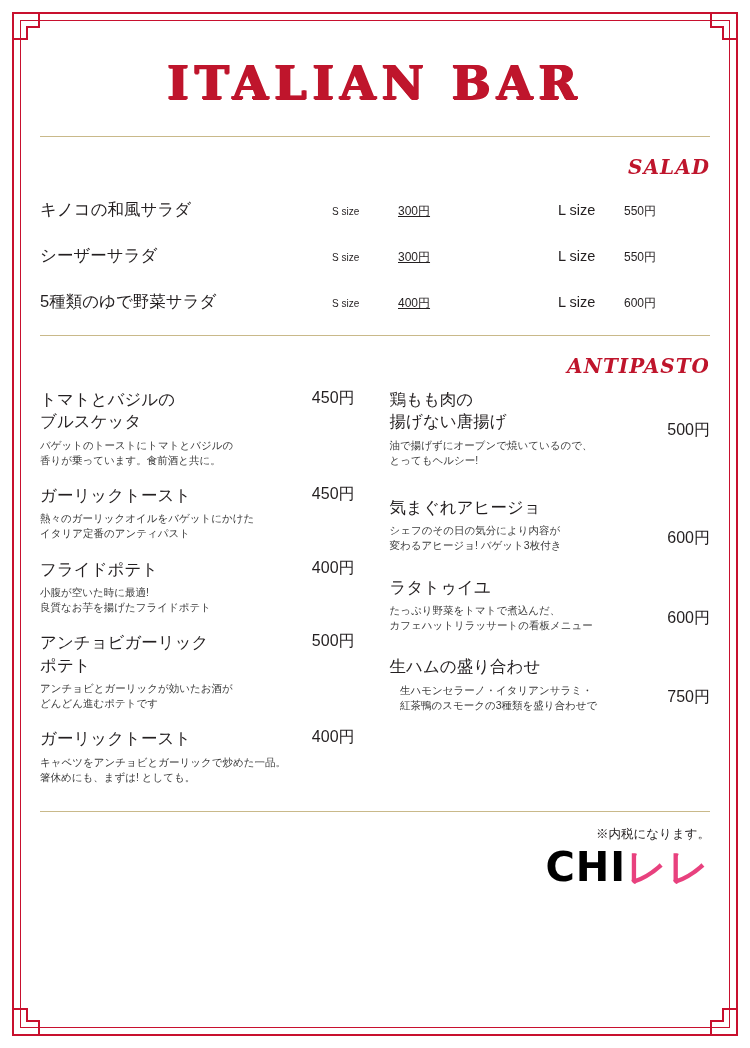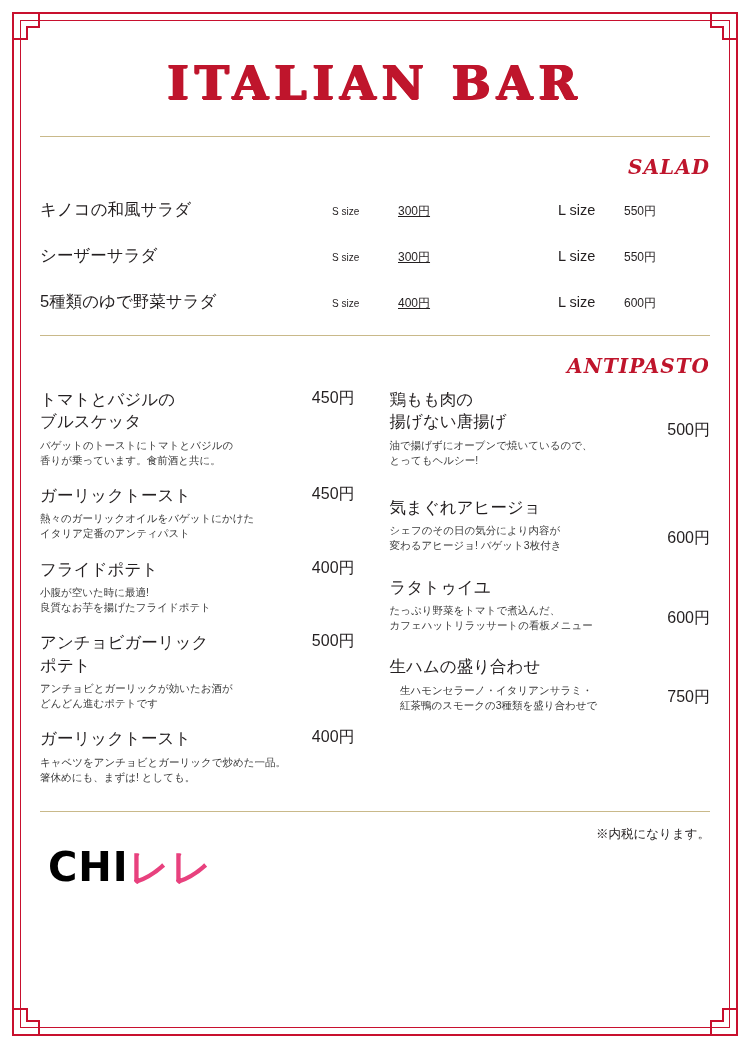--- a/index.html
+++ b/index.html
@@ -222,21 +222,21 @@
     right: 0;
     top: 0;
     font-size: 12.5px;
     color: #231f20;
   }
   .chill {
     position: absolute;
     left: 8px;
     right: 0;
     top: 14px;
-    text-align: left;
+    text-align: right;
     font-family: "DejaVu Sans", sans-serif;
     font-weight: bold;
     font-size: 40px;
     letter-spacing: 1px;
     color: #000;
   }
   .chill .pink {
     color: #e8417e;
   }
 </style>

